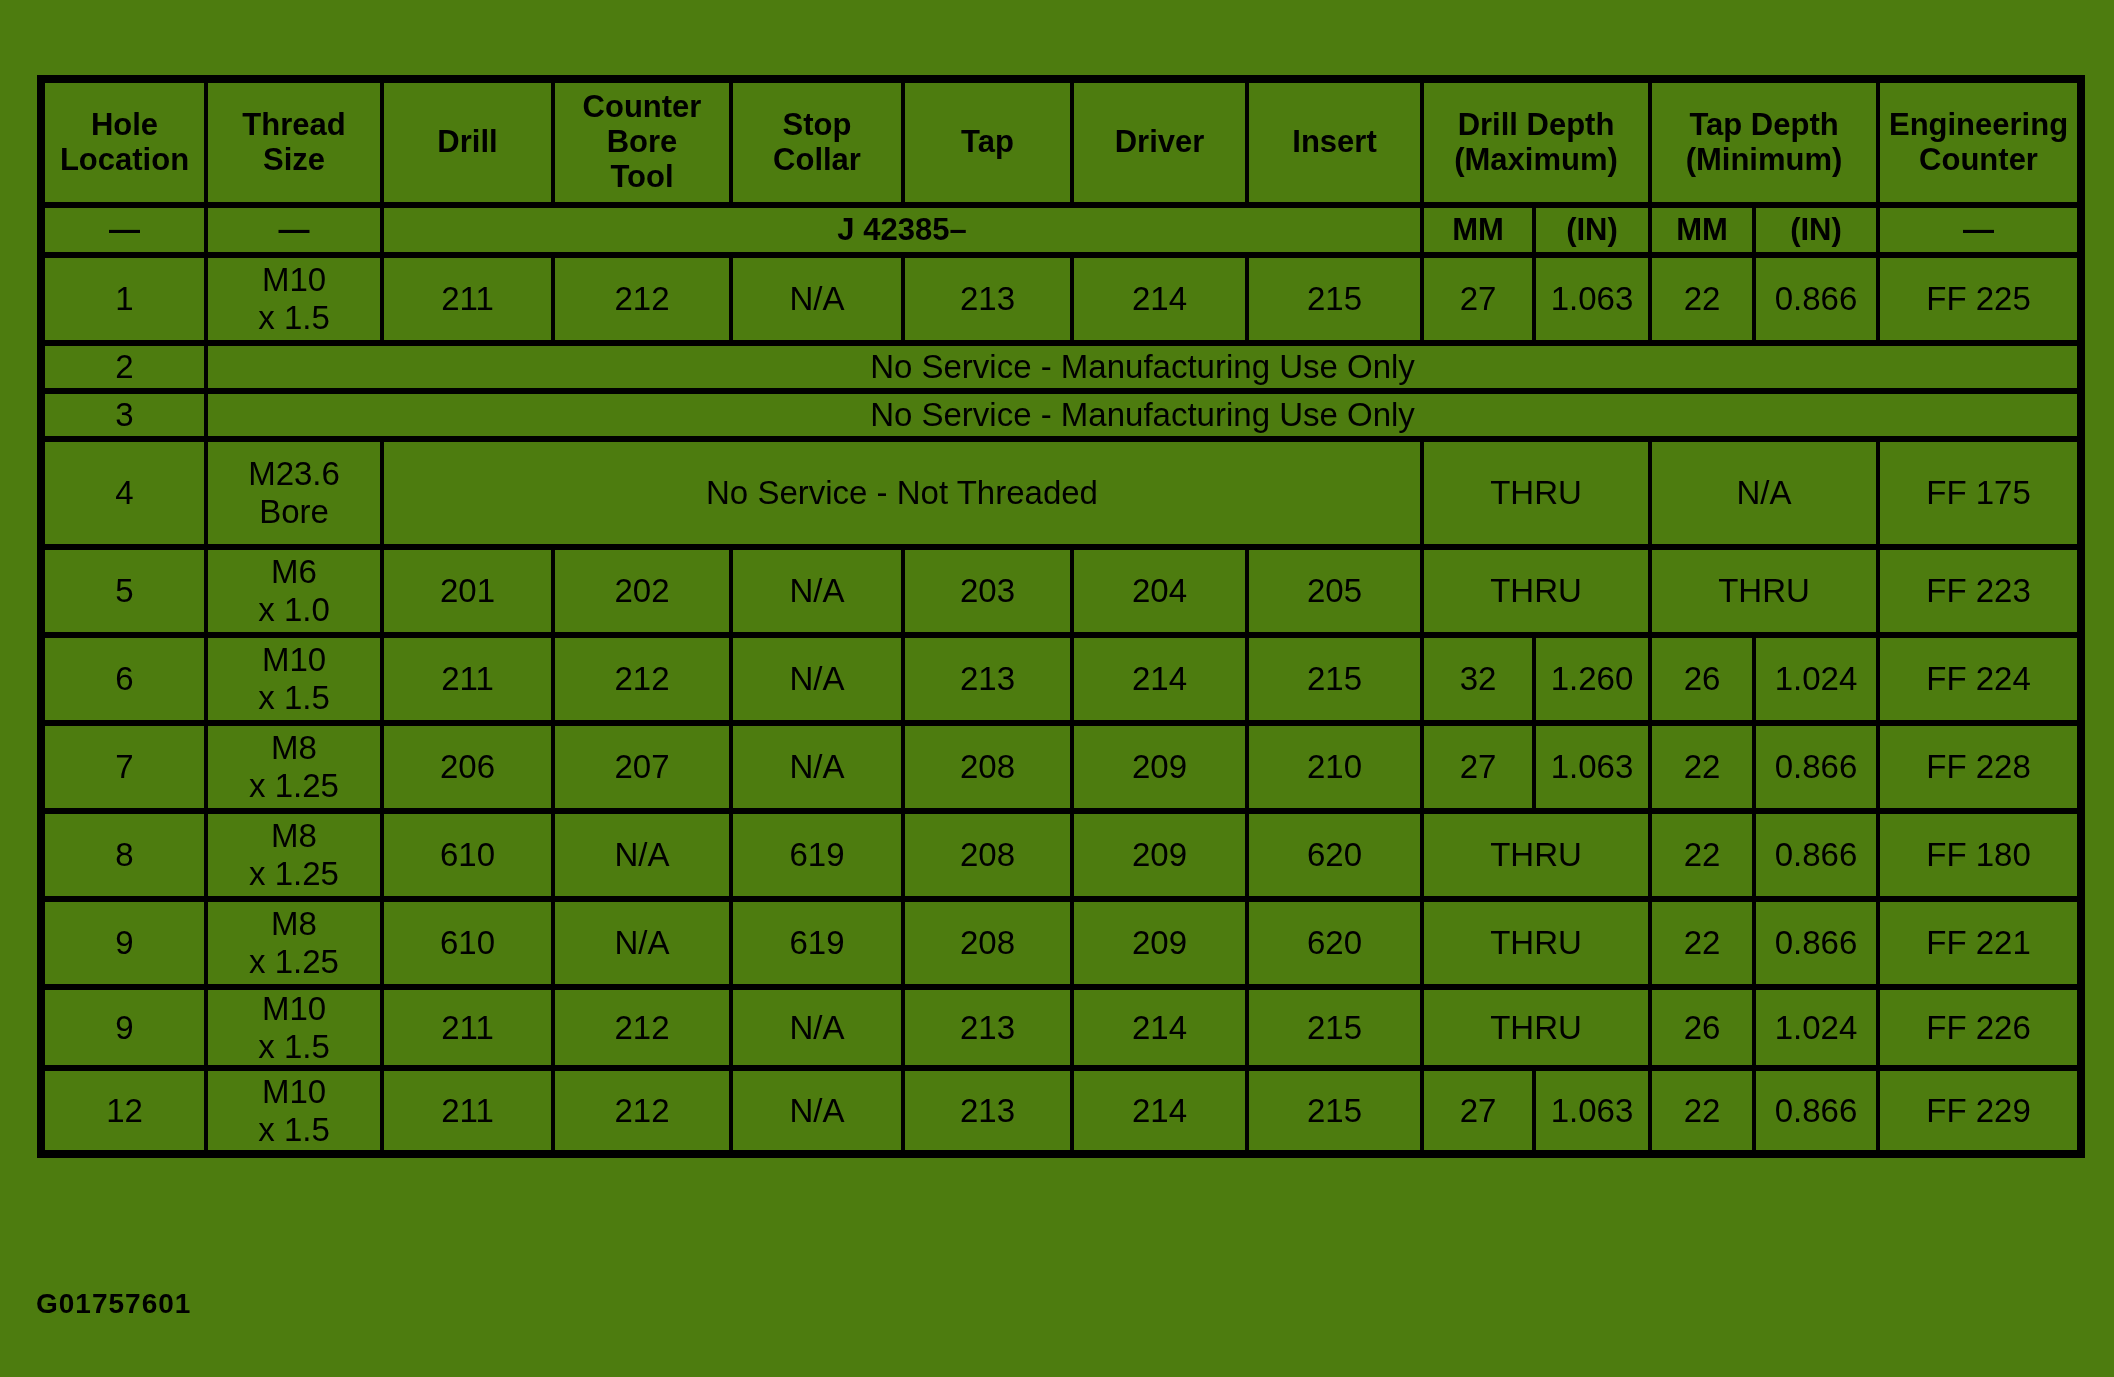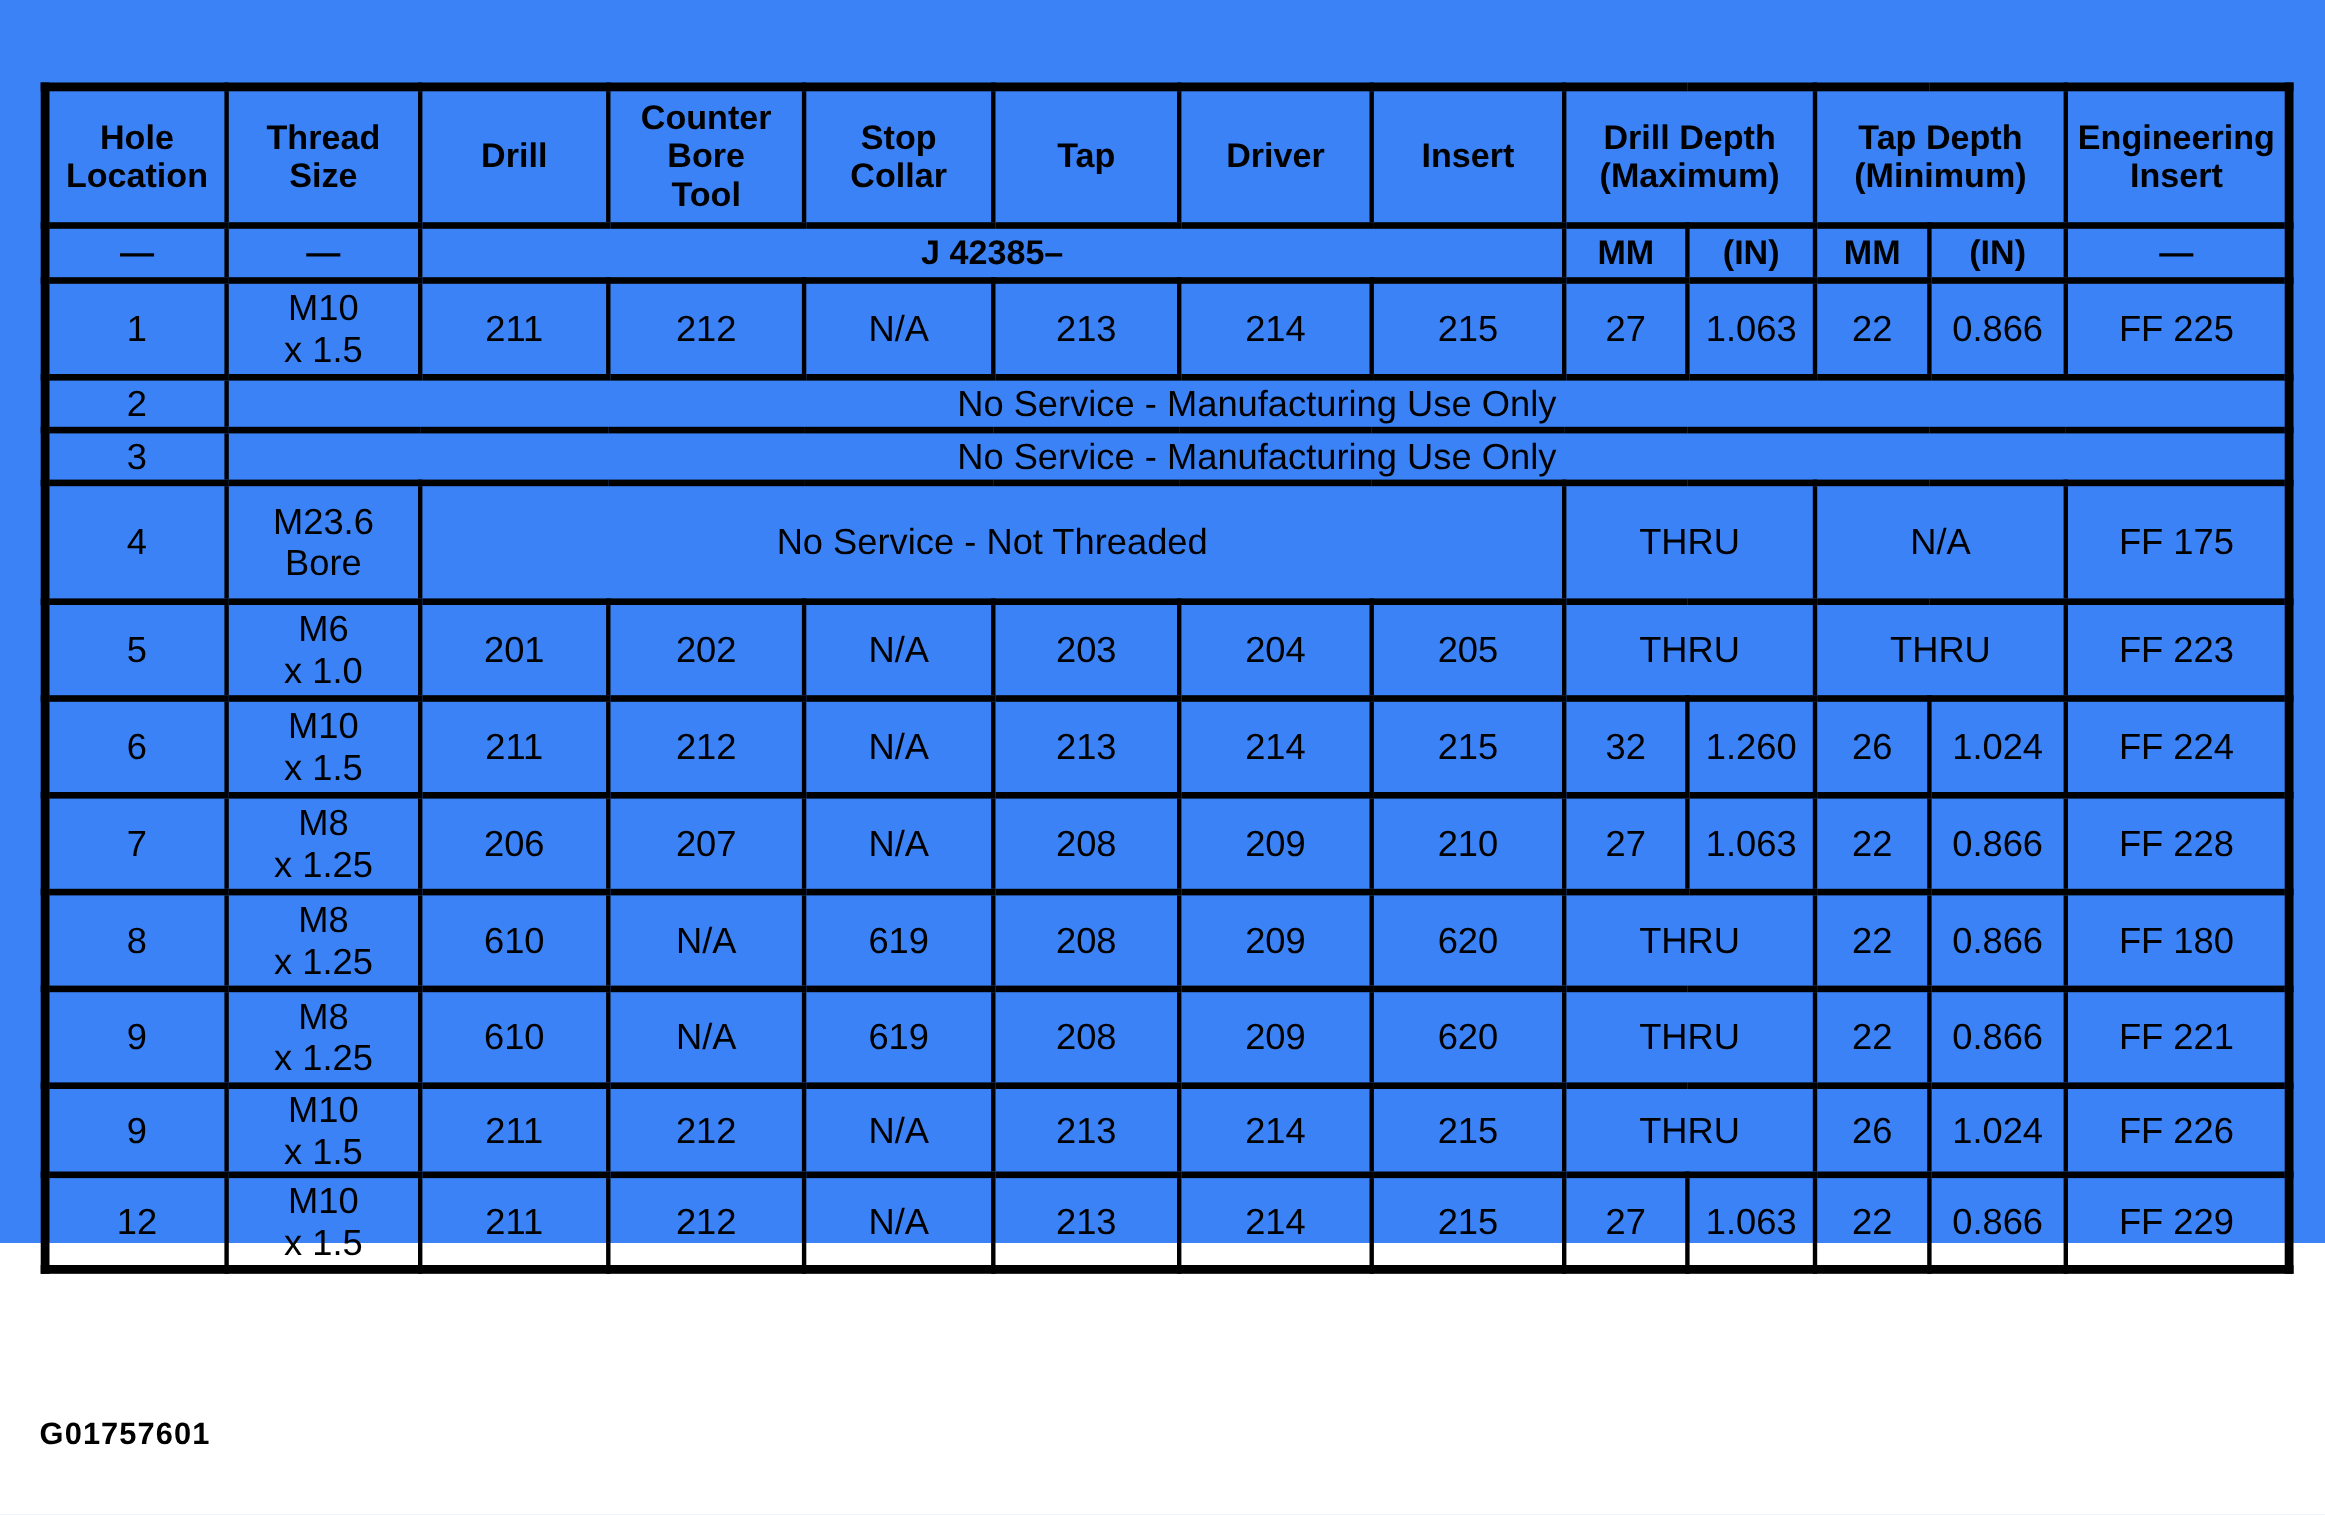--- a/index.html
+++ b/index.html
@@ -11,22 +11,22 @@
     width: 2114px;
     height: 1377px;
     font-family: "Liberation Sans", sans-serif;
     color: #000000;
     position: relative;
   }
   .page {
     position: absolute;
     left: 0; top: 0;
     width: 2114px;
-    height: 1130px;
-    background: #3b82f6;
+    height: 1377px;
+    background: #4d7c0f;
   }
   table.spec {
     position: absolute;
     left: 37px;
     top: 75px;
     width: 2040px;
     border-collapse: collapse;
     table-layout: fixed;
     border: 8px solid #000;
   }
@@ -99,21 +99,21 @@
           <th class="bottom">Stop
 Collar</th>
           <th class="bottom">Tap</th>
           <th class="bottom">Driver</th>
           <th class="bottom">Insert</th>
           <th colspan="2" class="bottom">Drill Depth
 (Maximum)</th>
           <th colspan="2" class="bottom">Tap Depth
 (Minimum)</th>
           <th class="bottom">Engineering
-Insert</th>
+Counter</th>
         </tr>
         <tr style="height: 50px;">
           <th class="middle">—</th>
           <th class="middle">—</th>
           <th colspan="6" class="middle">J 42385–</th>
           <th class="middle">MM</th>
           <th class="middle">(IN)</th>
           <th class="middle">MM</th>
           <th class="middle">(IN)</th>
           <th class="middle">—</th>

